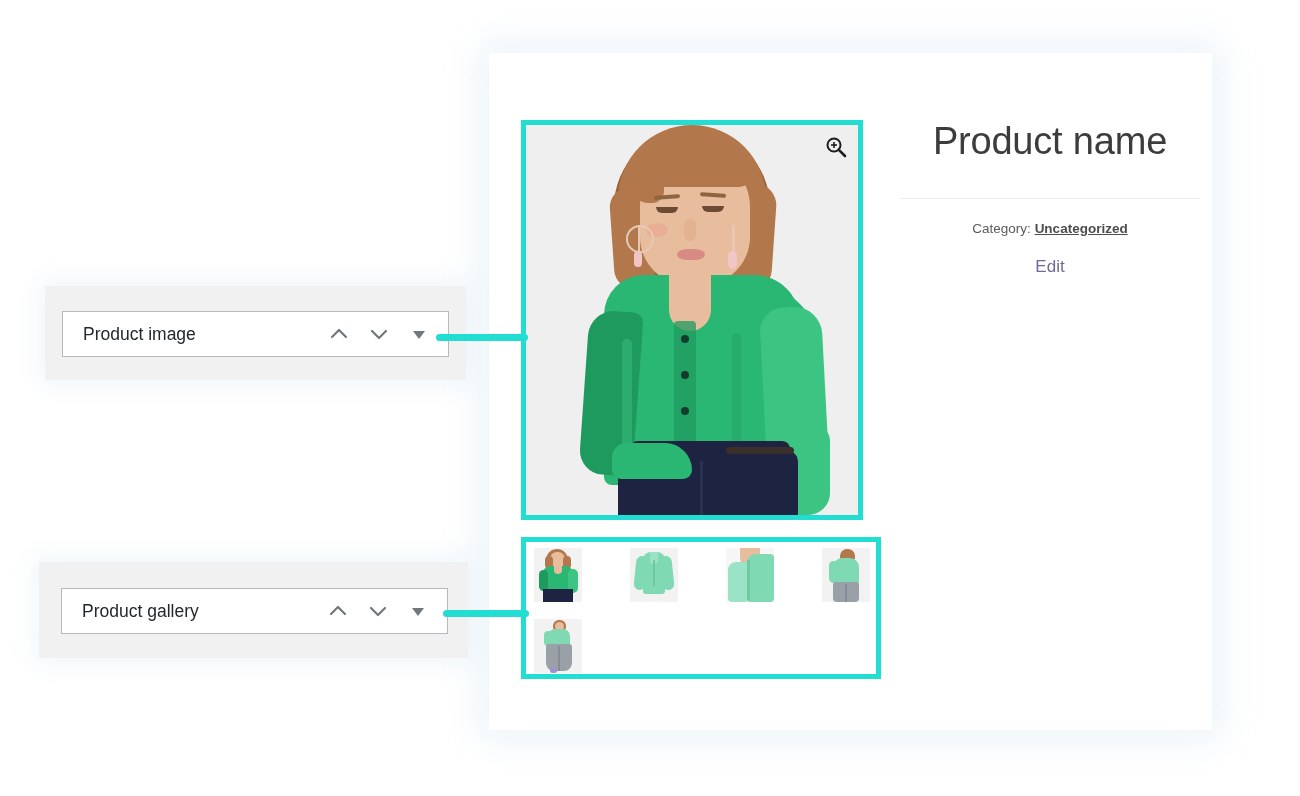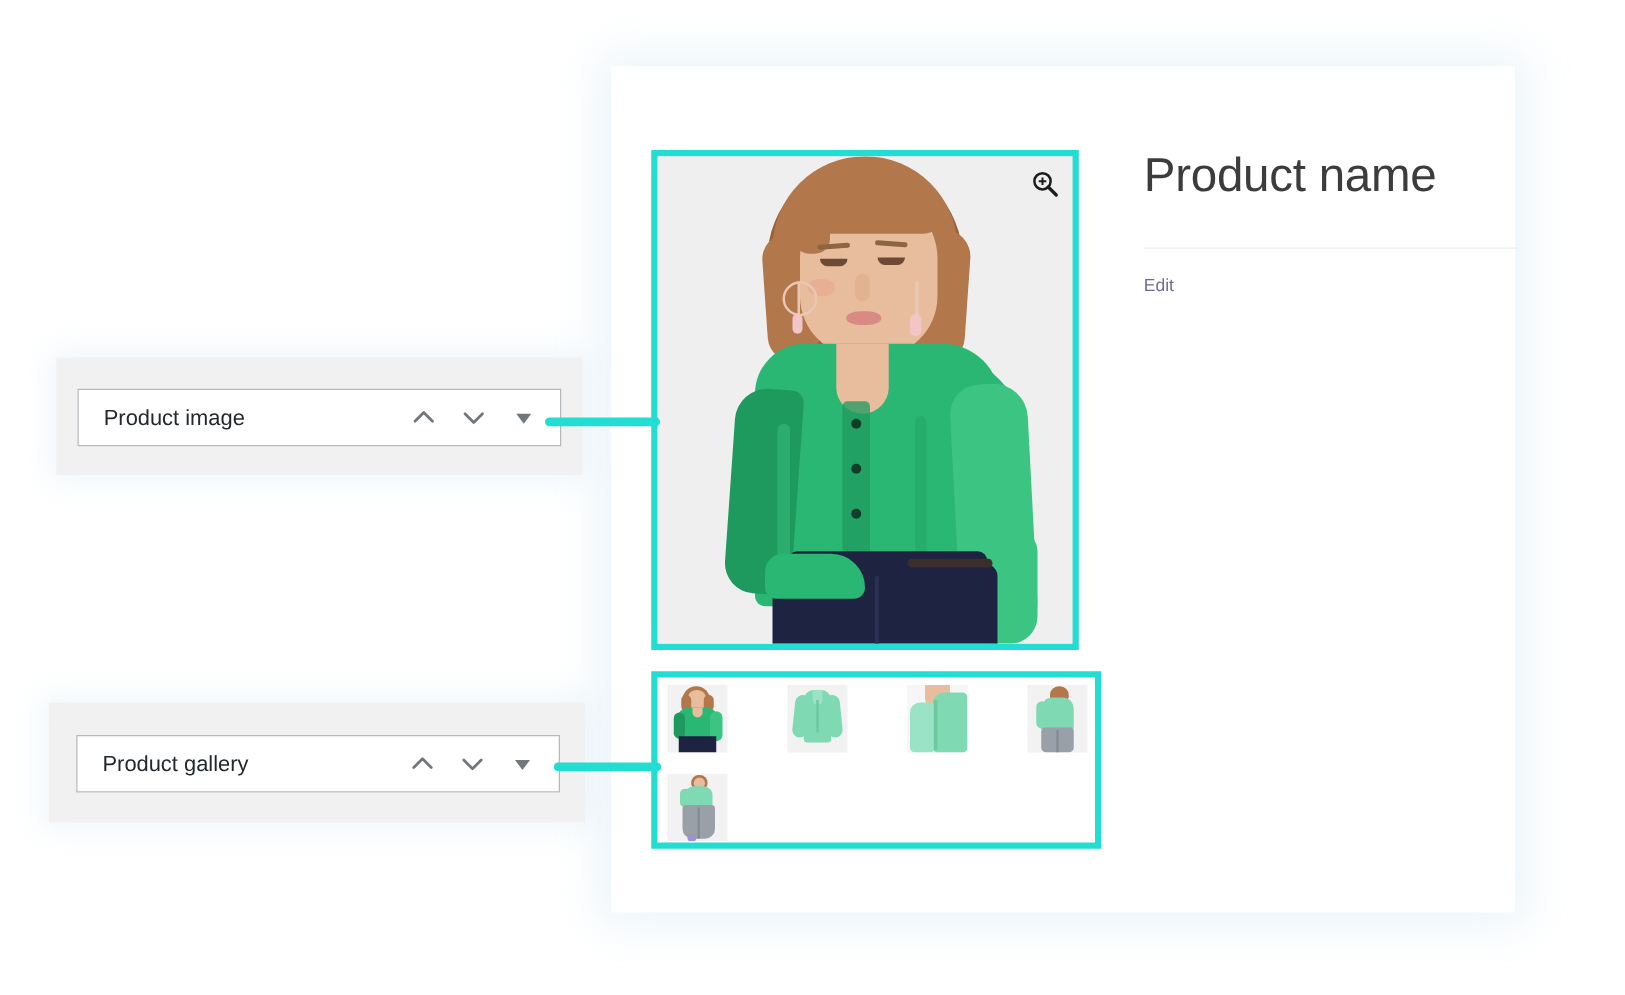--- a/index.html
+++ b/index.html
@@ -97,21 +97,21 @@
     color: #5b5b5b;
   }
   .category-link {
     color: #4d4d4d;
     text-decoration: underline;
     font-weight: 700;
   }
   .edit-link {
     display: inline-block;
     margin-top: 21px;
-    font-size: 14px;
+    font-size: 17px;
     color: #6e6a9c;
     text-decoration: none;
   }
 
   
   .callout {
     position: absolute;
     background: #f1f1f1;
     box-shadow: 0 0 22px 6px rgba(170, 205, 230, 0.16);
   }
@@ -172,23 +172,27 @@
   .mint-lt { background: #9ae3c6; }
   .gray-pants { background: #9aa0a8; }
 </style>
 </head>
 <body>
 
 <div class="stage">
 
   <div class="product-card">
 
-    <div class="info-panel" style="left:426px; top:67px;">
+    <div class="info-panel" style="left:411px; top:67px;text-align:center;">
       <div class="product-title">Product name</div>
       <div class="divider"></div>
+      <div class="category-row">
+        <span>Category:</span>
+        <a href="#" class="category-link">Uncategorized</a>
+      </div>
       <a href="#" class="edit-link">Edit</a>
     </div>
   </div>
 
   <div class="main-image-frame">
     <div class="main-image-inner">
 
       <div class="ph hair2" style="left:88px;  top:4px;   width:156px; height:148px; border-radius:78px 78px 50px 50px;"></div>
       <div class="ph hair" style="left:92px;  top:0px;   width:148px; height:126px; border-radius:74px 74px 40px 40px;"></div>
 

